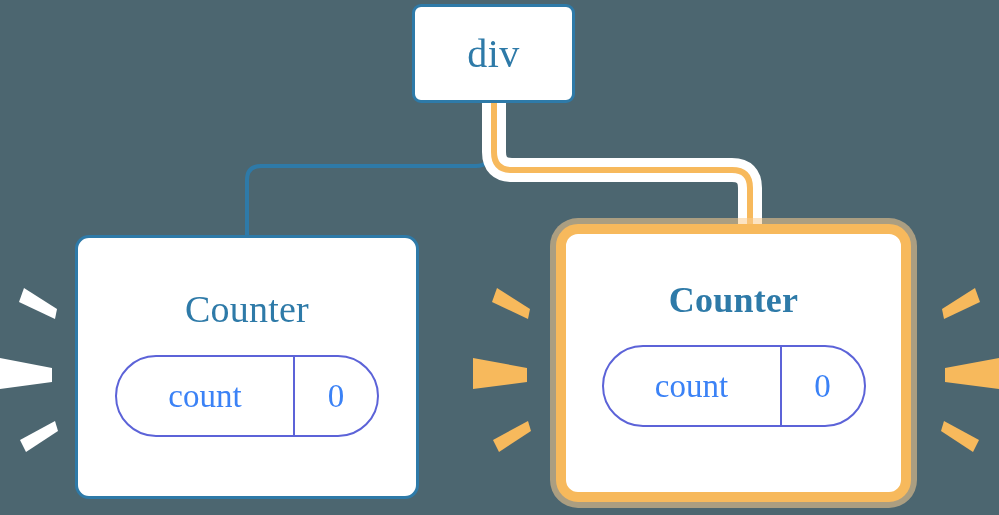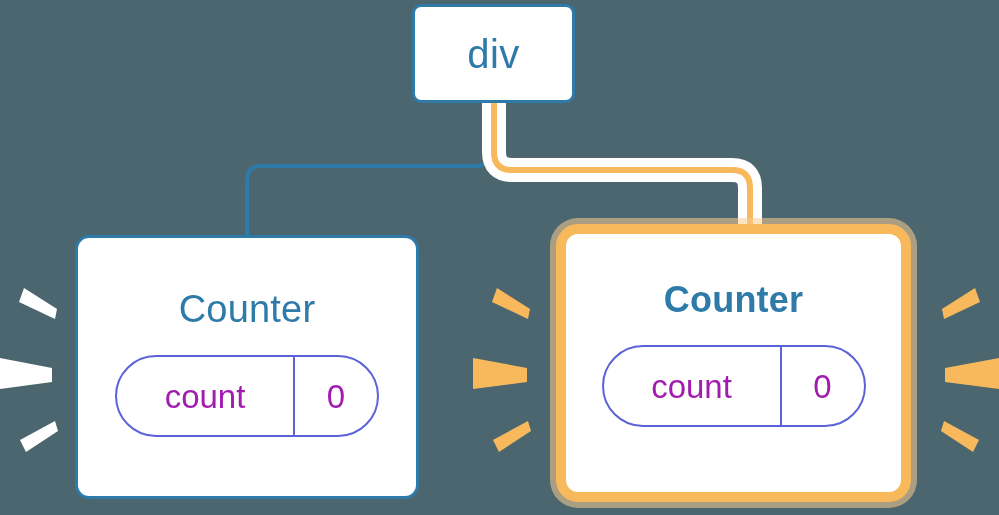--- a/index.html
+++ b/index.html
@@ -15,20 +15,21 @@
     overflow: hidden;
     font-family: "Liberation Sans", sans-serif;
     -webkit-font-smoothing: antialiased;
   }
   #stage {
     position: absolute;
     inset: 0;
     width: 977px;
     height: 515px;
     background: #4c6670;
+    font-family: Liberation Serif, serif;
   }
   .layer-svg {
     position: absolute;
     left: 0;
     top: 0;
     width: 999px;
     height: 515px;
   }
   #edge-layer { z-index: 1; }
   #burst-layer { z-index: 2; }
@@ -111,21 +112,21 @@
   .node-counter-highlight .state-pill {
     width: 264px;
     height: 82px;
     margin-top: 27px;
   }
   .state-key,
   .state-val {
     display: flex;
     align-items: center;
     justify-content: center;
-    color: #a21caf;
+    color: #3b82f6;
     font-size: 33px;
     font-weight: 400;
     line-height: 1;
     user-select: none;
   }
   .state-key {
     flex: 0 0 176px;
   }
   .state-val {
     flex: 1 1 auto;

